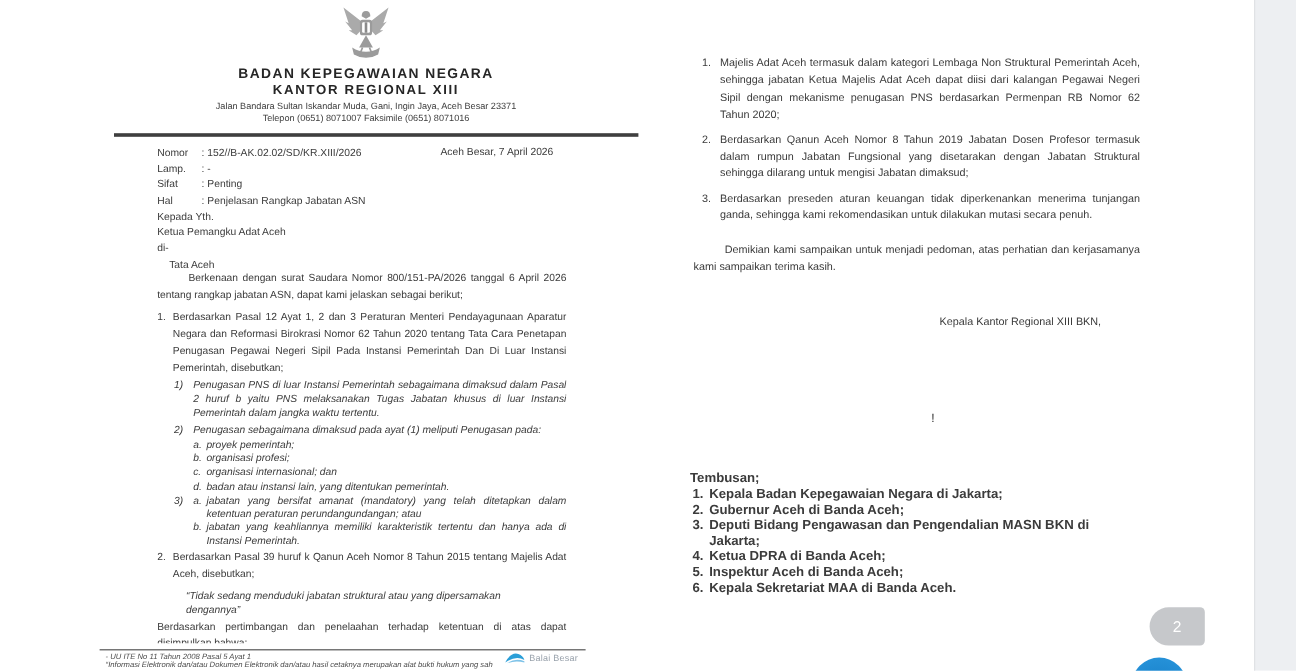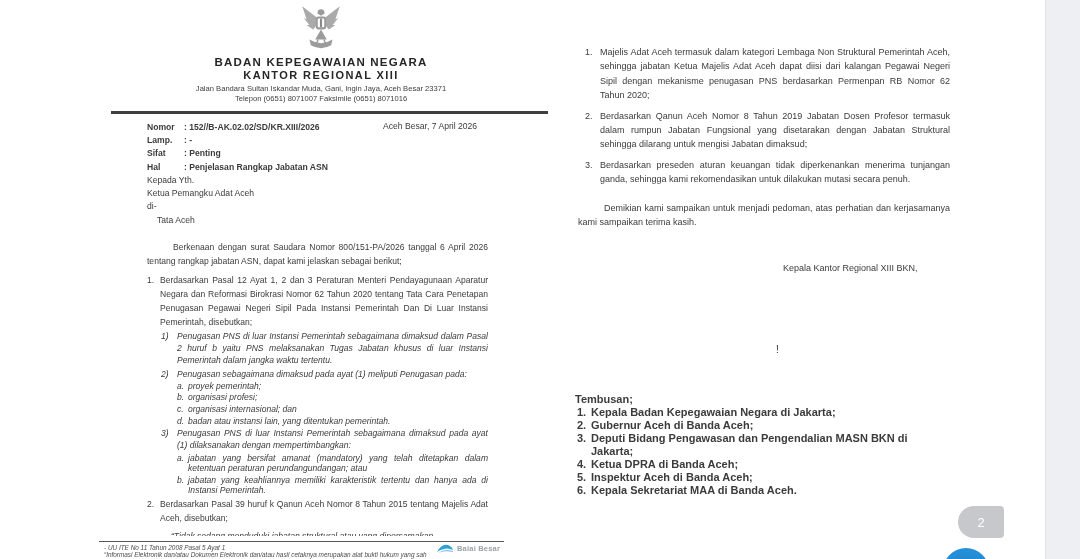--- a/index.html
+++ b/index.html
@@ -7,54 +7,54 @@
     width:1080px;height:559px;overflow:hidden;position:relative;
     background:#ffffff;
     font-family:"Liberation Sans","DejaVu Sans",sans-serif;
     color:#3b3b3b;
     -webkit-font-smoothing:antialiased;
   }
   .sheet{position:absolute;left:0;top:0;width:1045px;height:559px;background:#fff;}
   .edge-strip{position:absolute;left:1045px;top:0;width:35px;height:559px;background:#edeff2;border-left:1px solid #e0e2e5;}
 
   
-  .page1{position:absolute;left:96px;top:0;width:450px;height:559px;}
+  .page1{position:absolute;left:80px;top:0;width:450px;height:559px;}
   .letterhead{position:absolute;left:10px;top:2px;width:430px;text-align:center;color:#2e2e2e;}
   .garuda{display:block;margin:0 auto 2px auto;width:44px;height:52px;}
   .lh-agency{font-weight:bold;font-size:11.5px;letter-spacing:1.2px;line-height:13px;color:#262626;}
   .lh-office{font-weight:bold;font-size:11px;letter-spacing:1.4px;line-height:13px;color:#262626;}
   .lh-sub{font-size:7.6px;line-height:9.6px;color:#3d3d3d;margin-top:2px;}
   .head-rule{position:absolute;left:15px;top:111px;width:437px;height:2.5px;background:#3f3f3f;}
 
   .meta{position:absolute;left:51px;top:121px;width:300px;font-size:8.6px;line-height:13.2px;}
-  .meta-row{display:flex;font-weight:bold;}
+  .meta-row{display:flex;}
   .m-label{width:37px;flex:0 0 37px;}
   .place-date{position:absolute;left:287px;top:121px;font-size:8.6px;}
 
   .addressee{position:absolute;left:51px;top:174px;font-size:8.6px;line-height:13.2px;}
   .addr-city{margin-left:10px;}
 
   .body1{position:absolute;left:51px;top:224px;width:341px;height:312px;overflow:hidden;
          font-size:8.55px;line-height:14px;text-align:justify;}
-  .p-indent{text-indent:26px;margin:16px 0 5px 0;}
+  .p-indent{text-indent:26px;margin:0 0 5px 0;}
   .li{display:flex;margin-top:1px;}
   .li-marker{flex:0 0 13px;}
   .li-body{flex:1;text-align:justify;}
   .sub{font-style:italic;margin-left:14px;line-height:12.2px;margin-top:1px;}
   .sub .li-marker{flex:0 0 16px;}
   .letters{line-height:10.6px;margin-top:1px;}
   .letters .li-marker{flex:0 0 11px;}
   .quote{font-style:italic;margin:5px 16px 1px 24px;text-align:left;line-height:12px;}
   .concl{margin:2px 0 0 0;line-height:13px;}
 
   .foot-rule{position:absolute;left:3px;top:541px;width:405px;height:1.2px;background:#555;}
   .footnote{position:absolute;left:8px;top:544px;width:330px;font-size:6.4px;line-height:7.4px;
             font-style:italic;color:#4a4a4a;}
   .bsre{position:absolute;left:340px;top:543px;display:flex;align-items:center;gap:3px;}
-  .bsre-label{font-size:7.5px;font-weight:bold;color:#98a1ab;letter-spacing:.2px;}
+  .bsre-label{font-size:7.5px;font-weight:normal;color:#98a1ab;letter-spacing:.2px;}
 
   
   .page2{position:absolute;left:578px;top:0;width:372px;height:559px;}
   .body2{position:absolute;left:0;top:45px;width:372px;font-size:9px;line-height:14.4px;}
   .r-item{display:flex;margin-left:7px;margin-bottom:6px;}
   .r-item .li-marker{flex:0 0 15px;}
   .closing{margin:14px 0 0 0;text-indent:26px;text-align:justify;line-height:14.4px;}
   .sig-title{position:absolute;left:205px;top:263px;font-size:9px;}
   .sig-mark{position:absolute;left:198px;top:344px;font-size:10px;color:#2c2c2c;}
   .tembusan{position:absolute;left:-3px;top:393px;font-size:11px;line-height:13px;font-weight:bold;}
@@ -162,21 +162,20 @@
               <div class="li">
                 <span class="li-marker">d.</span>
                 <div class="li-body">badan atau instansi lain, yang ditentukan pemerintah.</div>
               </div>
             </div>
           </div>
         </div>
         <div class="li">
           <span class="li-marker">3)</span>
           <div class="li-body">
-            <div>Penugasan PNS di luar Instansi Pemerintah sebagaimana dimaksud pada ayat (1) dilaksanakan dengan mempertimbangkan:</div>
             <div class="letters">
               <div class="li">
                 <span class="li-marker">a.</span>
                 <div class="li-body">jabatan yang bersifat amanat (mandatory) yang telah ditetapkan dalam ketentuan peraturan perundangundangan; atau</div>
               </div>
               <div class="li">
                 <span class="li-marker">b.</span>
                 <div class="li-body">jabatan yang keahliannya memiliki karakteristik tertentu dan hanya ada di Instansi Pemerintah.</div>
               </div>
             </div>

